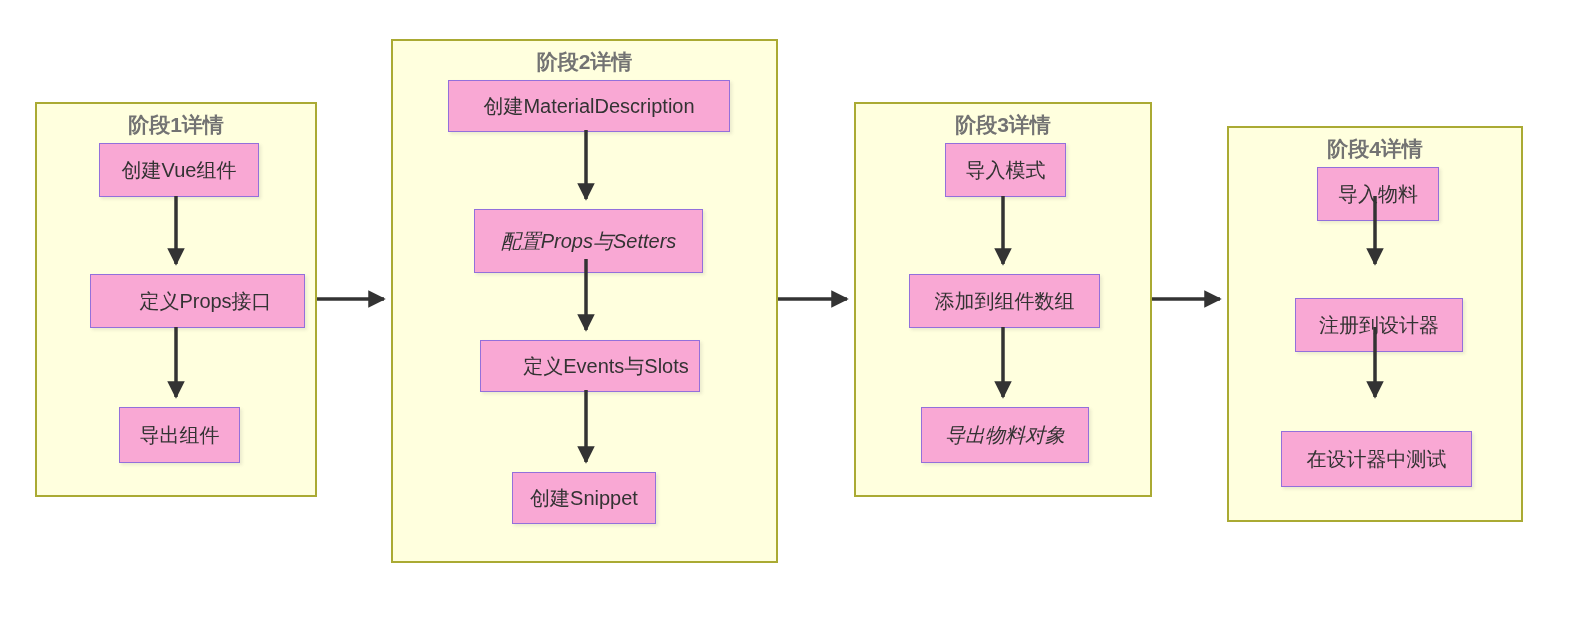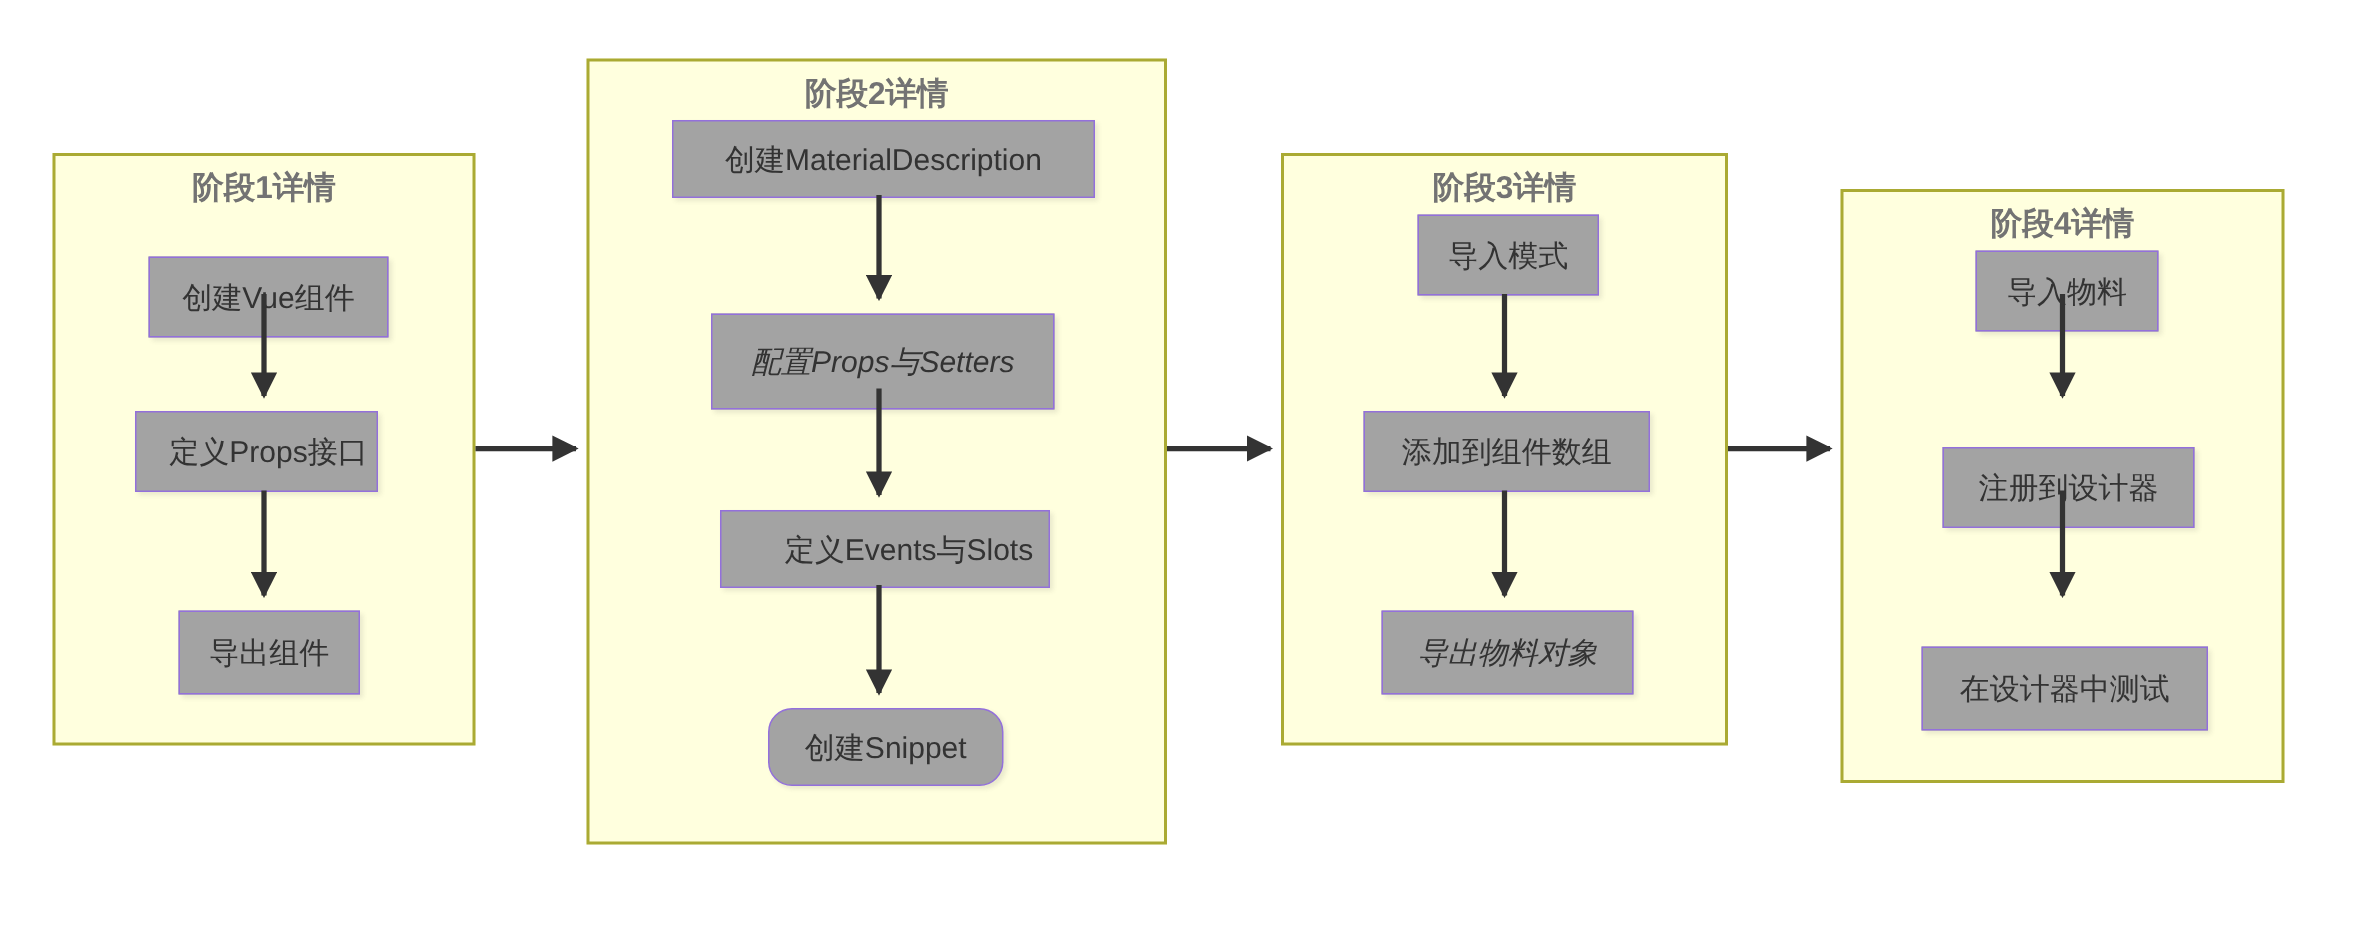--- a/index.html
+++ b/index.html
@@ -27,21 +27,21 @@
     left: 0;
     width: 100%;
     text-align: center;
     font-size: 21px;
     font-weight: 600;
     color: #737373;
     white-space: nowrap;
   }
   .node {
     position: absolute;
-    background: #a3a3a3;
+    background: #f9a8d4;
     border: 1.5px solid #9370DB;
     box-sizing: border-box;
     display: flex;
     align-items: center;
     justify-content: center;
     font-size: 20px;
     color: #333333;
     white-space: nowrap;
     box-shadow: 2px 2px 3px rgba(80,80,80,0.12);
   }
@@ -52,31 +52,31 @@
     pointer-events: none;
   }
 </style>
 </head>
 <body>
 
 <div id="canvas">
 
   <div class="stage" style="left:35px; top:102px; width:282px; height:395px;">
     <div class="stage-title">阶段1详情</div>
-    <div class="node" style="left:62px; top:39px; width:160px; height:54px;margin-top:28px;">创建Vue组件</div>
-    <div class="node" style="left:53px; top:170px; width:162px; height:54px;padding-left:16px;">定义Props接口</div>
+    <div class="node" style="left:62px; top:39px; width:160px; height:54px;">创建Vue组件</div>
+    <div class="node" style="left:53px; top:170px; width:215px; height:54px;padding-left:16px;">定义Props接口</div>
     <div class="node" style="left:82px; top:303px; width:121px; height:56px;font-family:Liberation Mono, monospace;">导出组件</div>
   </div>
 
   <div class="stage" style="left:391px; top:39px; width:387px; height:524px;">
     <div class="stage-title">阶段2详情</div>
     <div class="node" style="left:55px; top:39px; width:282px; height:52px;">创建MaterialDescription</div>
     <div class="node" style="left:81px; top:168px; width:229px; height:64px;font-style:italic;">配置Props与Setters</div>
     <div class="node" style="left:87px; top:299px; width:220px; height:52px;padding-left:32px;">定义Events与Slots</div>
-    <div class="node" style="left:119px; top:431px; width:157px; height:52px;border-radius:16px;">创建Snippet</div>
+    <div class="node" style="left:119px; top:431px; width:144px; height:52px;">创建Snippet</div>
   </div>
 
   <div class="stage" style="left:854px; top:102px; width:298px; height:395px;">
     <div class="stage-title">阶段3详情</div>
     <div class="node" style="left:89px; top:39px; width:121px; height:54px;">导入模式</div>
     <div class="node" style="left:53px; top:170px; width:191px; height:54px;">添加到组件数组</div>
     <div class="node" style="left:65px; top:303px; width:168px; height:56px;font-style:italic;">导出物料对象</div>
   </div>
 
   <div class="stage" style="left:1227px; top:102px; width:296px; height:396px;margin-top:24px;">

